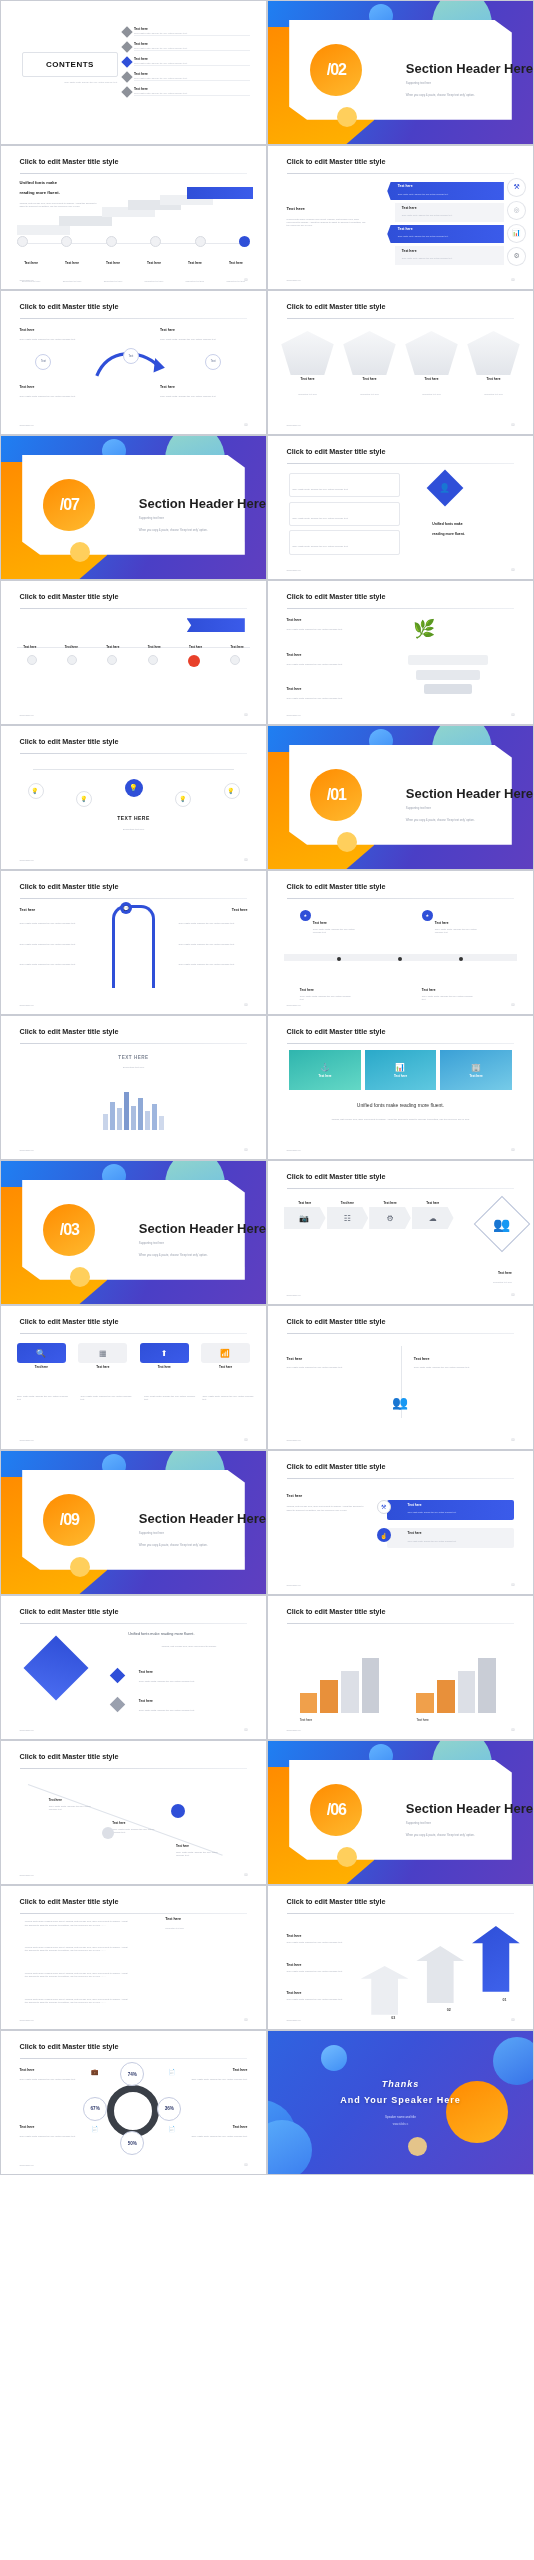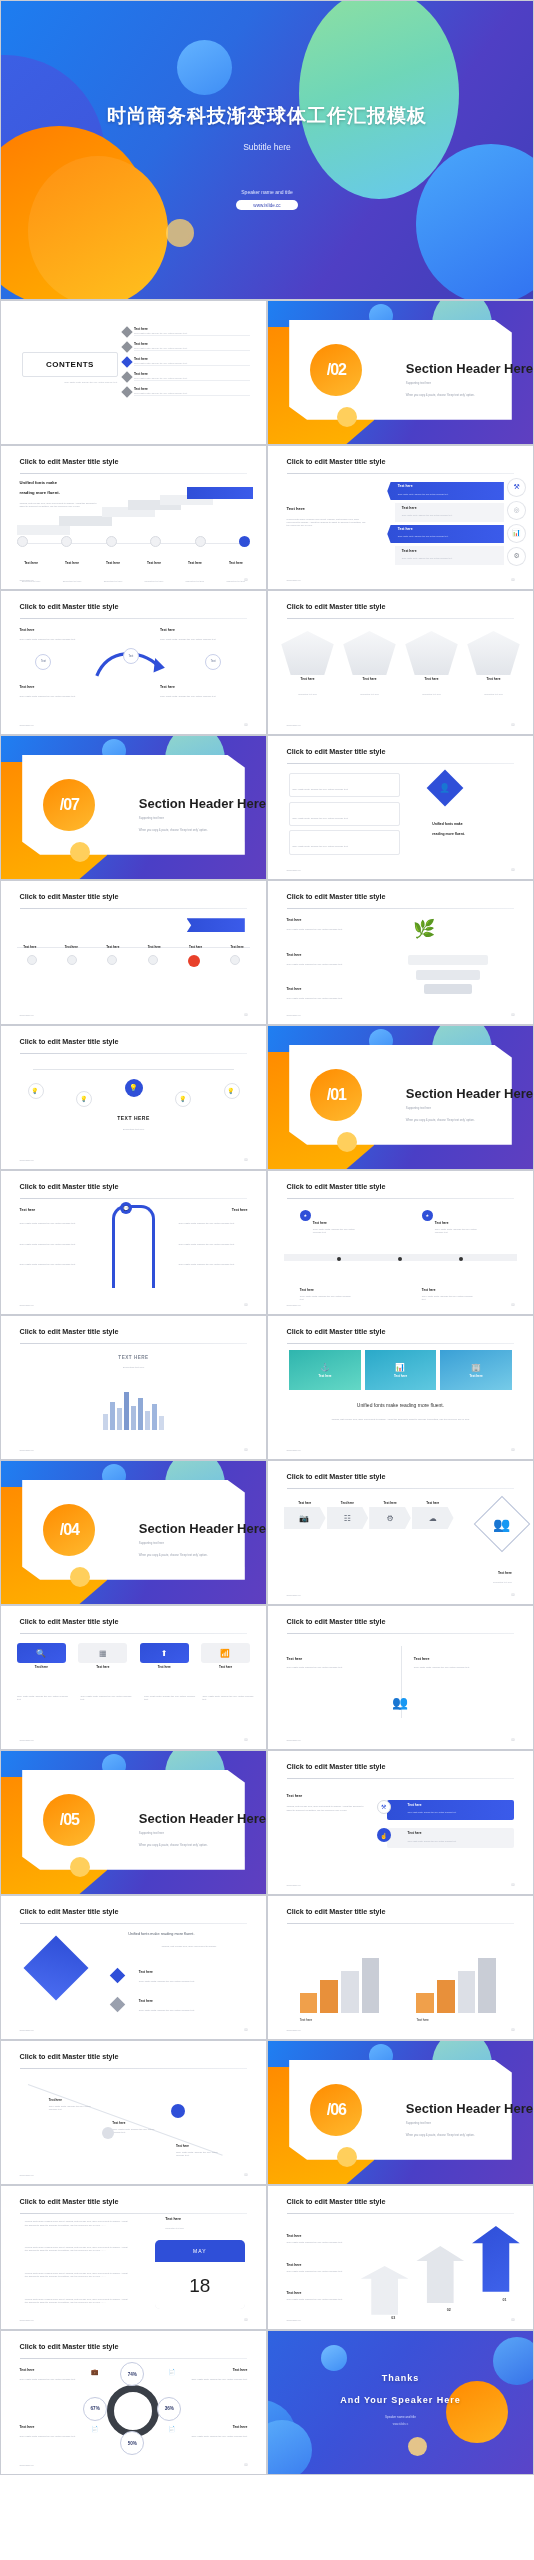--- a/index.html
+++ b/index.html
@@ -51,36 +51,20 @@
              display:flex; align-items:center; justify-content:center; letter-spacing:-1px; }
   .sec-h  { position:absolute; left:52%; top:42%; font-size:13px; font-weight:bold; color:#1f1f1f; }
   .sec-s1 { position:absolute; left:52%; top:56%; font-size:2.8px; color:#9aa0ae; }
   .sec-s2 { position:absolute; left:52%; top:64%; font-size:2.8px; color:#9aa0ae; }
 </style>
 </head>
 <body>
 
 <div class="deck">
 
-  <div class="row">
-    <div class="slide full cover">
-      <div class="blob" style="left:-18%;top:18%;width:200px;height:200px;background:linear-gradient(140deg,#3a63e8,#3f53d8);"></div>
-      <div class="blob" style="left:33%;top:13%;width:55px;height:55px;background:linear-gradient(150deg,#63b3ff,#3f8ef5);"></div>
-      <div class="blob" style="left:56%;top:-4%;width:160px;height:210px;background:linear-gradient(160deg,#8fe0a0,#6fd6b8 45%,#66c8ef);border-radius:50%;"></div>
-      <div class="blob" style="left:78%;top:48%;width:150px;height:160px;background:linear-gradient(150deg,#4aa8fb,#2f6ef0);"></div>
-      <div class="blob" style="left:-6%;top:42%;width:180px;height:180px;background:linear-gradient(150deg,#ff7a00,#ffb300);"></div>
-      <div class="blob" style="left:5%;top:52%;width:140px;height:150px;background:linear-gradient(150deg,#ff8f12,#ffc21e);"></div>
-      <div class="blob" style="left:31%;top:73%;width:28px;height:28px;background:#ffd36a;opacity:.75;"></div>
-
-      <div class="cov-title" style="top:102px;font-size:19px;">时尚商务科技渐变球体工作汇报模板</div>
-      <div class="cov-sub" style="top:141px;font-size:8.5px;">Subtitle here</div>
-      <div class="cov-sub" style="top:188px;font-size:5px;color:#dfe6ff;">Speaker name and title</div>
-      <div class="cov-pill" style="top:199px;width:62px;font-size:4.6px;padding:2.5px 0;">www.islide.cc</div>
-    </div>
-  </div>
 
   <div class="row">
 
     <div class="slide half">
       <div style="position:absolute;left:8%;top:36%;width:36%;height:17%;border:1px solid #dfe2e8;border-radius:2px;display:flex;align-items:center;justify-content:center;">
         <span style="font-size:8px;font-weight:bold;letter-spacing:.5px;color:#111;">CONTENTS</span>
       </div>
       <div style="position:absolute;left:8%;top:56%;width:36%;font-size:2.2px;color:#b4b9c4;text-align:right;line-height:1.5;">Copy paste fonts. Choose the only option Unicode text.</div>
 
       <div style="position:absolute;left:46%;top:18%;width:48%;">
@@ -475,21 +459,21 @@
   </div>
 
   <div class="row">
     <div class="slide half">
       <div class="sec-bg"></div>
       <div class="blob" style="left:38%;top:2%;width:24px;height:24px;background:linear-gradient(150deg,#63b3ff,#3f8ef5);"></div>
       <div class="blob" style="left:62%;top:-8%;width:60px;height:70px;background:linear-gradient(160deg,#9fe7c8,#66c8ef);opacity:.9;"></div>
       <div class="sec-orange"></div>
       <div class="sec-card"></div>
       <div class="blob" style="left:26%;top:74%;width:20px;height:20px;background:#ffcf5c;"></div>
-      <div class="sec-num">/04</div>
+      <div class="sec-num">/03</div>
       <div class="sec-h">Section Header Here</div>
       <div class="sec-s1">Supporting text here</div>
       <div class="sec-s2">When you copy &amp; paste, choose 'Keep text only' option.</div>
     </div>
 
     <div class="slide half">
       <div class="s-title">Click to edit Master title style</div>
       <div class="s-rule"></div>
       <div style="position:absolute;left:6%;top:28%;width:64%;display:flex;gap:1px;">
         <div style="flex:1;text-align:center;">
@@ -568,21 +552,21 @@
   </div>
 
   <div class="row">
     <div class="slide half">
       <div class="sec-bg"></div>
       <div class="blob" style="left:38%;top:2%;width:24px;height:24px;background:linear-gradient(150deg,#63b3ff,#3f8ef5);"></div>
       <div class="blob" style="left:62%;top:-8%;width:60px;height:70px;background:linear-gradient(160deg,#9fe7c8,#66c8ef);opacity:.9;"></div>
       <div class="sec-orange"></div>
       <div class="sec-card"></div>
       <div class="blob" style="left:26%;top:74%;width:20px;height:20px;background:#ffcf5c;"></div>
-      <div class="sec-num">/05</div>
+      <div class="sec-num">/09</div>
       <div class="sec-h">Section Header Here</div>
       <div class="sec-s1">Supporting text here</div>
       <div class="sec-s2">When you copy &amp; paste, choose 'Keep text only' option.</div>
     </div>
 
     <div class="slide half">
       <div class="s-title">Click to edit Master title style</div>
       <div class="s-rule"></div>
       <div style="position:absolute;left:7%;top:30%;font-size:3.6px;font-weight:bold;color:#222;">Text here</div>
       <div class="t-s" style="position:absolute;left:7%;top:38%;width:30%;">Thanks, just release PPT, more convenient to change. Adjust the spacing to adapt to Chinese typesetting, use the reference box in PPT.</div>
@@ -680,24 +664,20 @@
   <div class="row">
     <div class="slide half">
       <div class="s-title">Click to edit Master title style</div>
       <div class="s-rule"></div>
       <div class="t-s" style="position:absolute;left:9%;top:24%;width:40%;">Unified fonts make reading more fluent. Thanks, just release PPT, more convenient to change. Adjust the spacing to adapt to Chinese typesetting, use the reference box in PPT. ……</div>
       <div class="t-s" style="position:absolute;left:9%;top:42%;width:40%;">Unified fonts make reading more fluent. Thanks, just release PPT, more convenient to change. Adjust the spacing to adapt to Chinese typesetting, use the reference box in PPT. ……</div>
       <div class="t-s" style="position:absolute;left:9%;top:60%;width:40%;">Unified fonts make reading more fluent. Thanks, just release PPT, more convenient to change. Adjust the spacing to adapt to Chinese typesetting, use the reference box in PPT. ……</div>
       <div class="t-s" style="position:absolute;left:9%;top:78%;width:40%;">Unified fonts make reading more fluent. Thanks, just release PPT, more convenient to change. Adjust the spacing to adapt to Chinese typesetting, use the reference box in PPT. ……</div>
       <div style="position:absolute;left:62%;top:22%;font-size:3.6px;font-weight:bold;color:#222;">Text here</div>
       <div style="position:absolute;left:62%;top:29%;font-size:2.1px;color:#b4b9c4;">Supporting text here</div>
-      <div style="position:absolute;left:58%;top:38%;width:34%;height:48%;background:#e5e7eb;border-radius:5px;overflow:hidden;">
-        <div style="height:32%;background:#2f4fd8;color:#fff;font-size:5px;display:flex;align-items:center;justify-content:center;letter-spacing:1px;">MAY</div>
-        <div style="height:68%;background:#fff;color:#1f1f1f;font-size:19px;display:flex;align-items:center;justify-content:center;">18</div>
-      </div>
       <div class="s-foot">www.islide.cc</div>
       <div class="s-page">00</div>
     </div>
 
     <div class="slide half">
       <div class="s-title">Click to edit Master title style</div>
       <div class="s-rule"></div>
       <div style="position:absolute;left:7%;top:26%;width:42%;">
         <b style="font-size:3.4px;color:#222;">Text here</b>
         <i class="t-s" style="display:block;font-style:normal;">Copy paste fonts. Choose the only option Unicode text.</i>
@@ -758,20 +738,20 @@
       <div class="s-page">00</div>
     </div>
 
     <div class="slide half cover" style="background:linear-gradient(130deg,#2f63e0 0%,#3a52d8 40%,#5a44c8 100%);">
       <div class="blob" style="left:20%;top:10%;width:26px;height:26px;background:linear-gradient(150deg,#74bdff,#3f8ef5);"></div>
       <div class="blob" style="left:-16%;top:48%;width:70px;height:70px;background:linear-gradient(150deg,#4aa0f8,#2f6ae8);"></div>
       <div class="blob" style="left:-6%;top:62%;width:60px;height:60px;background:linear-gradient(150deg,#5aaefb,#3a7cef);"></div>
       <div class="blob" style="left:67%;top:35%;width:62px;height:62px;background:linear-gradient(150deg,#ff8a00,#ffb21f);"></div>
       <div class="blob" style="left:85%;top:4%;width:48px;height:48px;background:linear-gradient(150deg,#5aa6f7,#3570e8);"></div>
       <div class="blob" style="left:53%;top:74%;width:19px;height:19px;background:#e4c48a;"></div>
-      <div class="cov-title" style="top:42px;font-size:9px;">Thanks</div>
+      <div class="cov-title" style="top:48px;font-size:9px;font-style:italic;">Thanks</div>
       <div class="cov-title" style="top:64px;font-size:9px;">And Your Speaker Here</div>
       <div class="cov-sub" style="top:84px;font-size:3px;color:#d5dcff;">Speaker name and title</div>
       <div class="cov-sub" style="top:92px;font-size:2.6px;color:#c2cbf8;">www.islide.cc</div>
     </div>
   </div>
 
 </div>
 
 </body></html>

